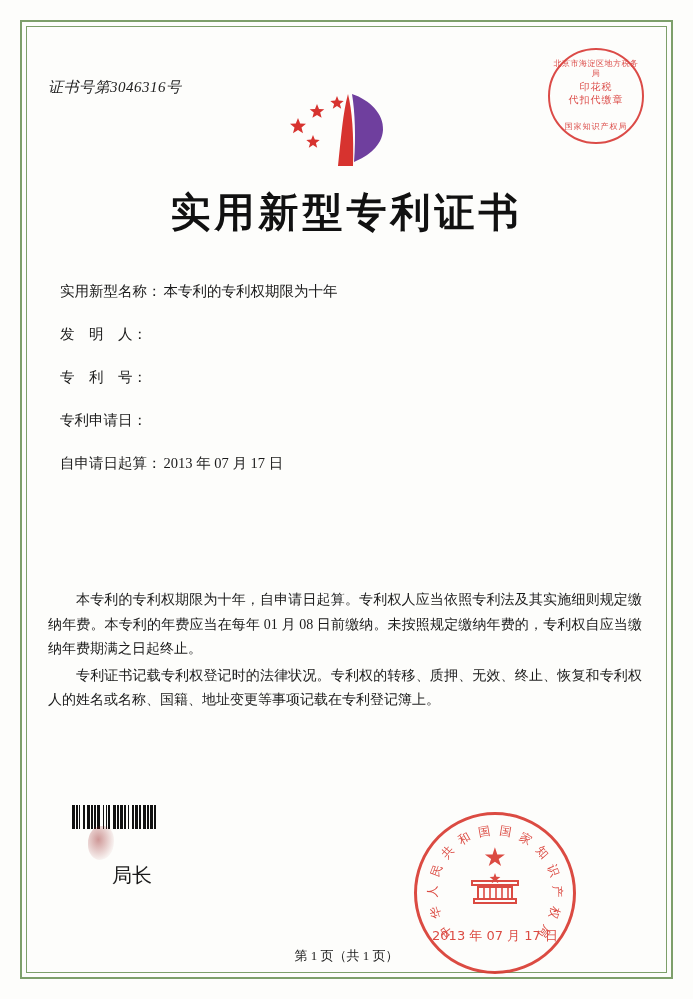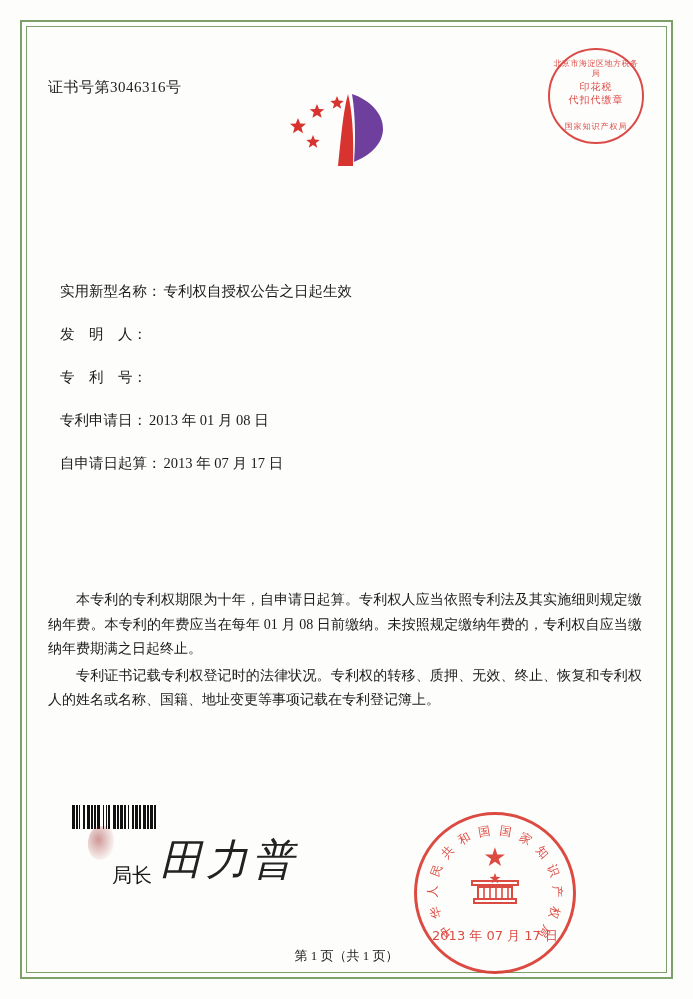--- a/index.html
+++ b/index.html
@@ -41,20 +41,21 @@
   }
 
   
   .cert-no {
     position: absolute;
     left: 48px;
     top: 78px;
     font-size: 15px;
     letter-spacing: 0.5px;
     color: #222;
+    font-style: italic;
   }
 
   
   .logo {
     position: absolute;
     left: 286px;
     top: 88px;
     width: 120px;
     height: 86px;
   }
@@ -283,52 +284,51 @@
       <path d="M66 6 C84 12 98 26 97 42 C96 58 82 68 68 74 C70 50 69 24 66 6 Z" fill="#6f3f9e"></path>
     </svg>
   </div>
 
   <div class="seal-top">
     <div class="st-arc">北京市海淀区地方税务局</div>
     <div class="st-mid">印花税<br>代扣代缴章</div>
     <div class="st-bot">国家知识产权局</div>
   </div>
 
+  <div class="main-title">实用新型专利证书</div>
 
   <div class="fields">
     <div class="field-row">
       <span class="field-label">实用新型名称：</span>
-      <span class="field-value">专利权自授权公告之日起生效</span>
+      <span class="field-value">本专利的专利权期限为十年</span>
     </div>
     <div class="field-row">
       <span class="field-label">发　明　人：</span>
     </div>
     <div class="field-row">
       <span class="field-label">专　利　号：</span>
     </div>
     <div class="field-row">
       <span class="field-label">专利申请日：</span>
-      <span class="field-value">2013 年 01 月 08 日</span>
     </div>
     <div class="field-row">
       <span class="field-label">自申请日起算：</span>
       <span class="field-value">2013 年 07 月 17 日</span>
     </div>
   </div>
 
   <div class="body-text">
     <p>本专利的专利权期限为十年，自申请日起算。专利权人应当依照专利法及其实施细则规定缴纳年费。本专利的年费应当在每年 01 月 08 日前缴纳。未按照规定缴纳年费的，专利权自应当缴纳年费期满之日起终止。</p>
     <p>专利证书记载专利权登记时的法律状况。专利权的转移、质押、无效、终止、恢复和专利权人的姓名或名称、国籍、地址变更等事项记载在专利登记簿上。</p>
   </div>
 
   <div class="barcode"><span style="width:3px"></span><span style="width:1px;background:transparent"></span><span style="width:2px"></span><span style="width:1px;background:transparent"></span><span style="width:1px"></span><span style="width:3px;background:transparent"></span><span style="width:2px"></span><span style="width:2px;background:transparent"></span><span style="width:3px"></span><span style="width:1px;background:transparent"></span><span style="width:2px"></span><span style="width:1px;background:transparent"></span><span style="width:2px"></span><span style="width:1px;background:transparent"></span><span style="width:3px"></span><span style="width:3px;background:transparent"></span><span style="width:1px"></span><span style="width:2px;background:transparent"></span><span style="width:1px"></span><span style="width:1px;background:transparent"></span><span style="width:2px"></span><span style="width:3px;background:transparent"></span><span style="width:3px"></span><span style="width:1px;background:transparent"></span><span style="width:2px"></span><span style="width:1px;background:transparent"></span><span style="width:3px"></span><span style="width:1px;background:transparent"></span><span style="width:2px"></span><span style="width:2px;background:transparent"></span><span style="width:1px"></span><span style="width:3px;background:transparent"></span><span style="width:2px"></span><span style="width:1px;background:transparent"></span><span style="width:3px"></span><span style="width:1px;background:transparent"></span><span style="width:2px"></span><span style="width:2px;background:transparent"></span><span style="width:3px"></span><span style="width:1px;background:transparent"></span><span style="width:2px"></span><span style="width:1px;background:transparent"></span><span style="width:3px"></span><span style="width:1px;background:transparent"></span><span style="width:2px"></span><span style="width:1px;background:transparent"></span></div>
 
   <div class="ink-smudge"></div>
   <div class="director-label">局长</div>
-  <div class="signature">田力普</div>
 
   <div class="seal-main">
     <div class="ring-text">
         <span style="transform: translate(-48.86px, 38.17px) rotate(-128deg) translate(-50%, -50%);">中</span>
         <span style="transform: translate(-58.86px, 19.48px) rotate(-108.31deg) translate(-50%, -50%);">华</span>
         <span style="transform: translate(-61.98px, -1.5px) rotate(-88.62deg) translate(-50%, -50%);">人</span>
         <span style="transform: translate(-57.85px, -22.3px) rotate(-68.92deg) translate(-50%, -50%);">民</span>
         <span style="transform: translate(-46.96px, -40.49px) rotate(-49.23deg) translate(-50%, -50%);">共</span>
         <span style="transform: translate(-30.57px, -53.94px) rotate(-29.54deg) translate(-50%, -50%);">和</span>
         <span style="transform: translate(-10.6px, -61.09px) rotate(-9.85deg) translate(-50%, -50%);">国</span>

